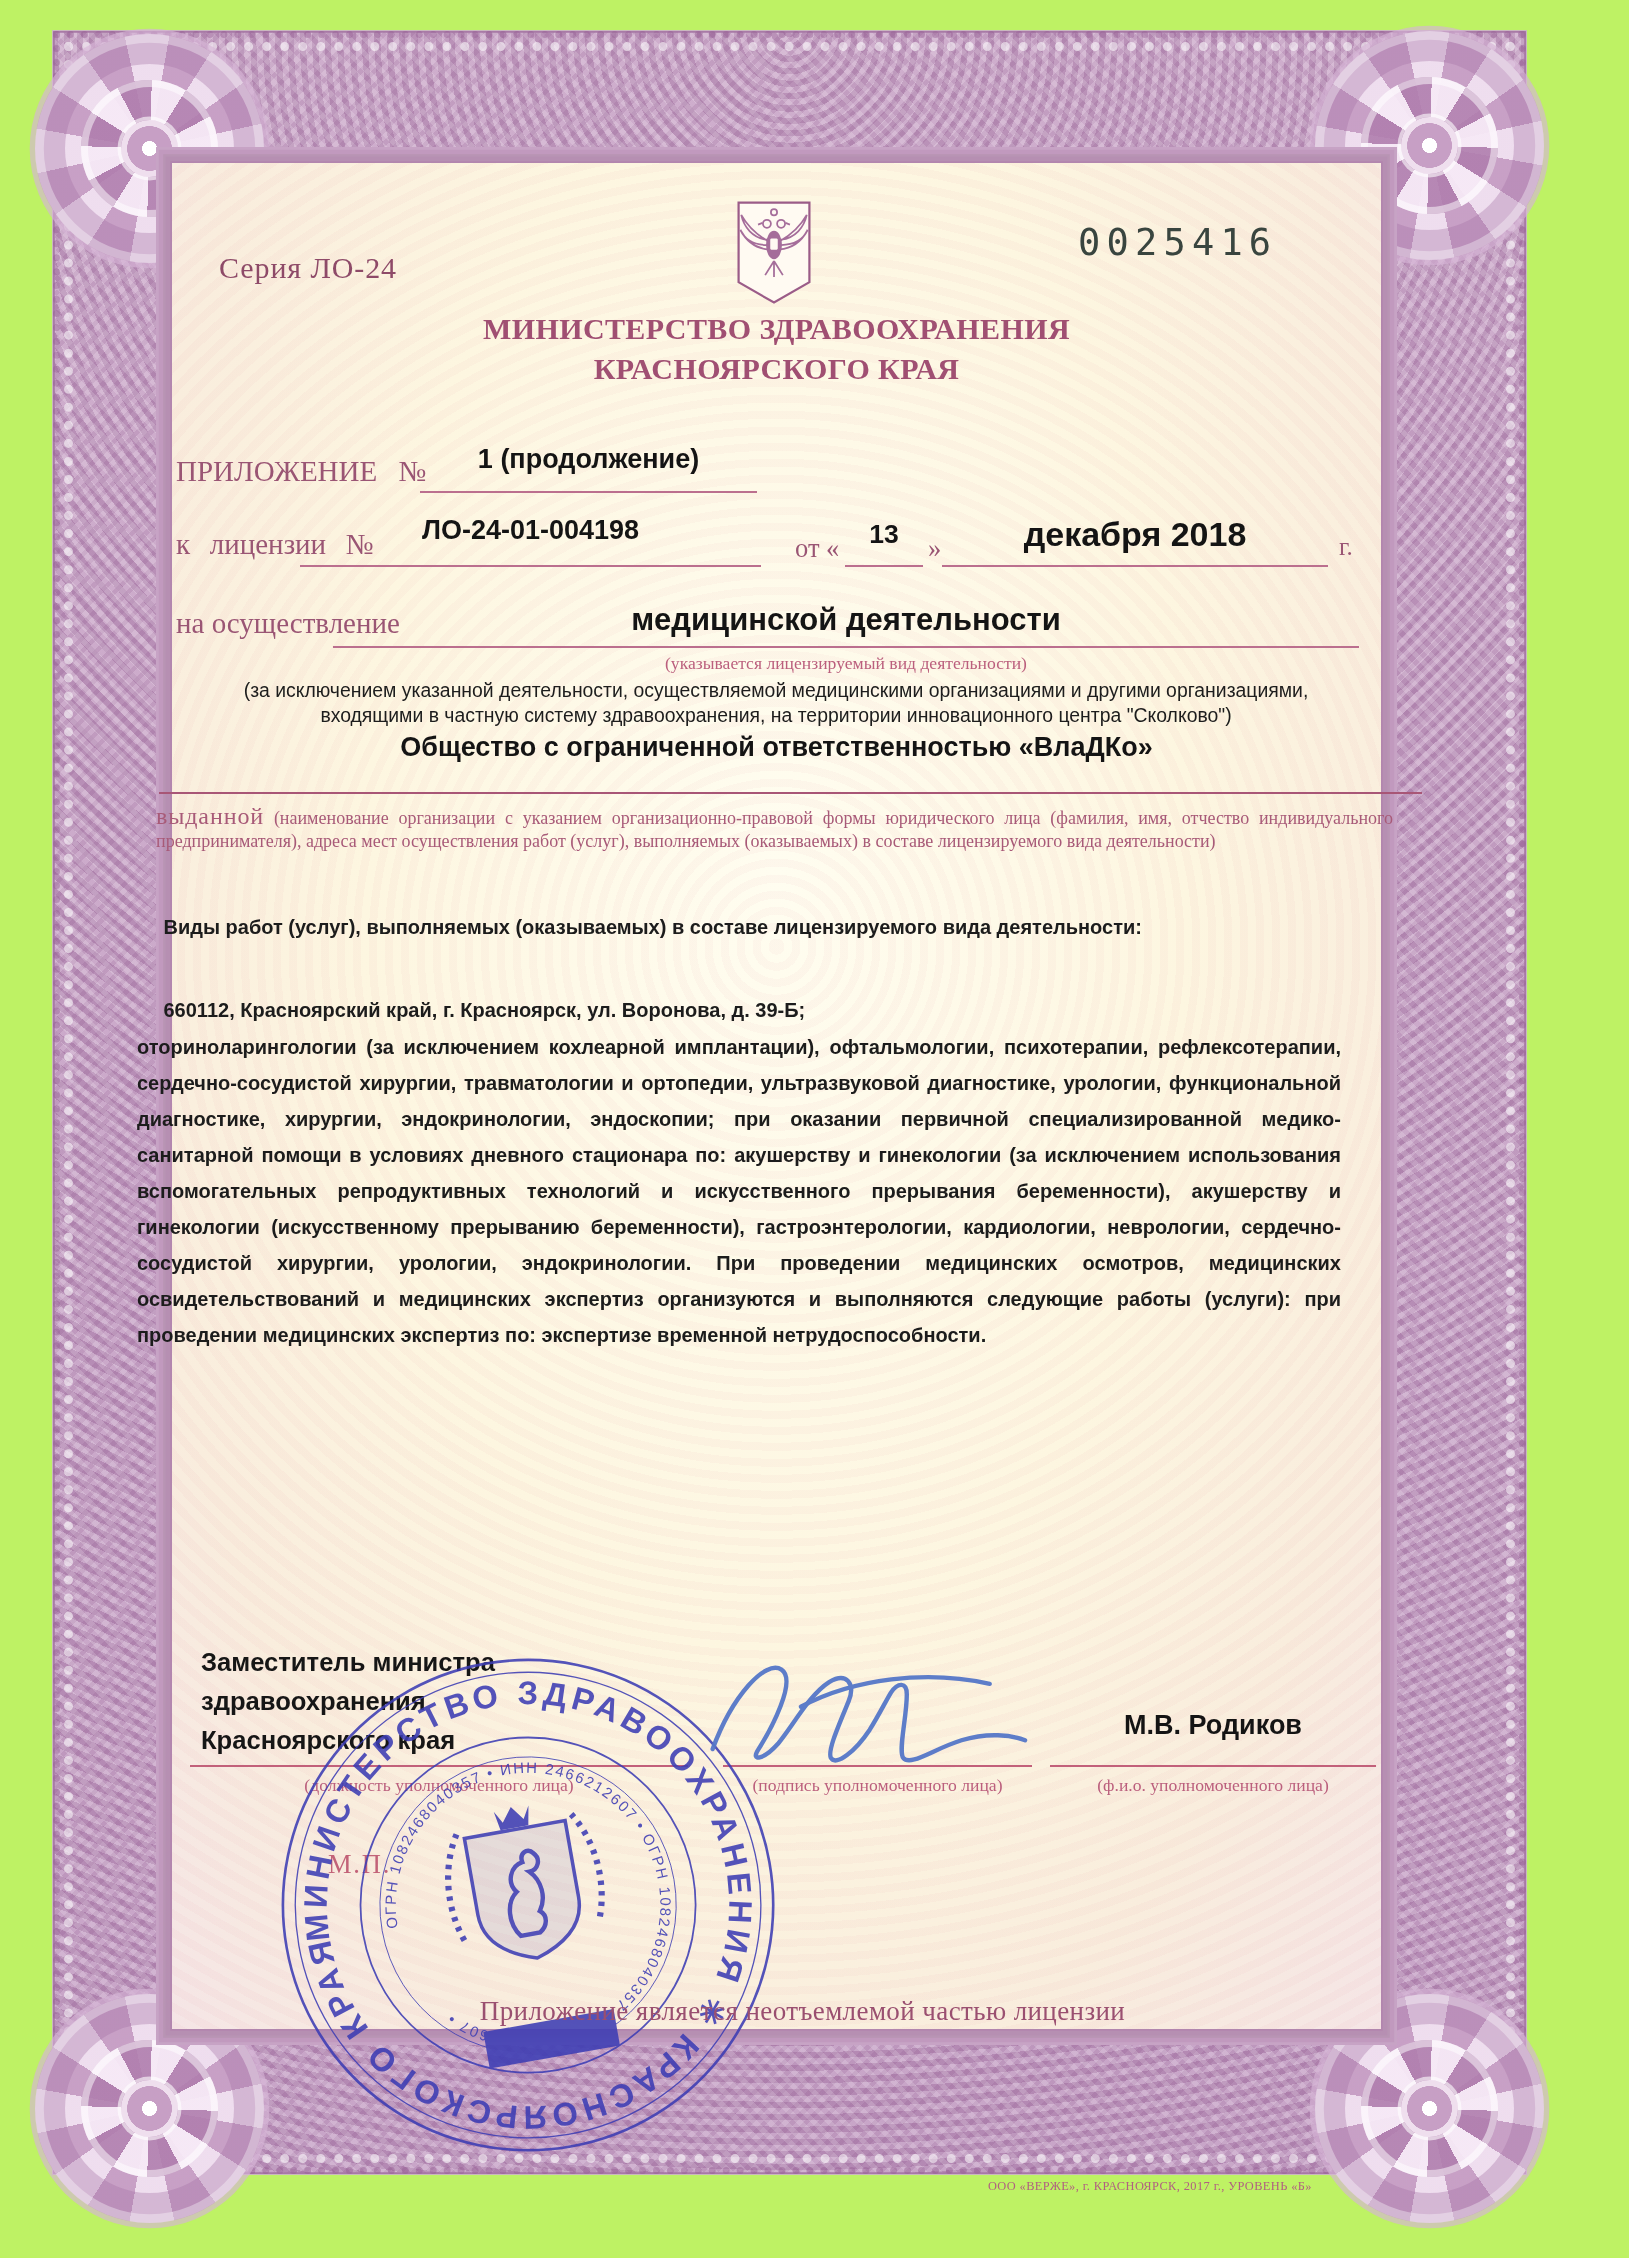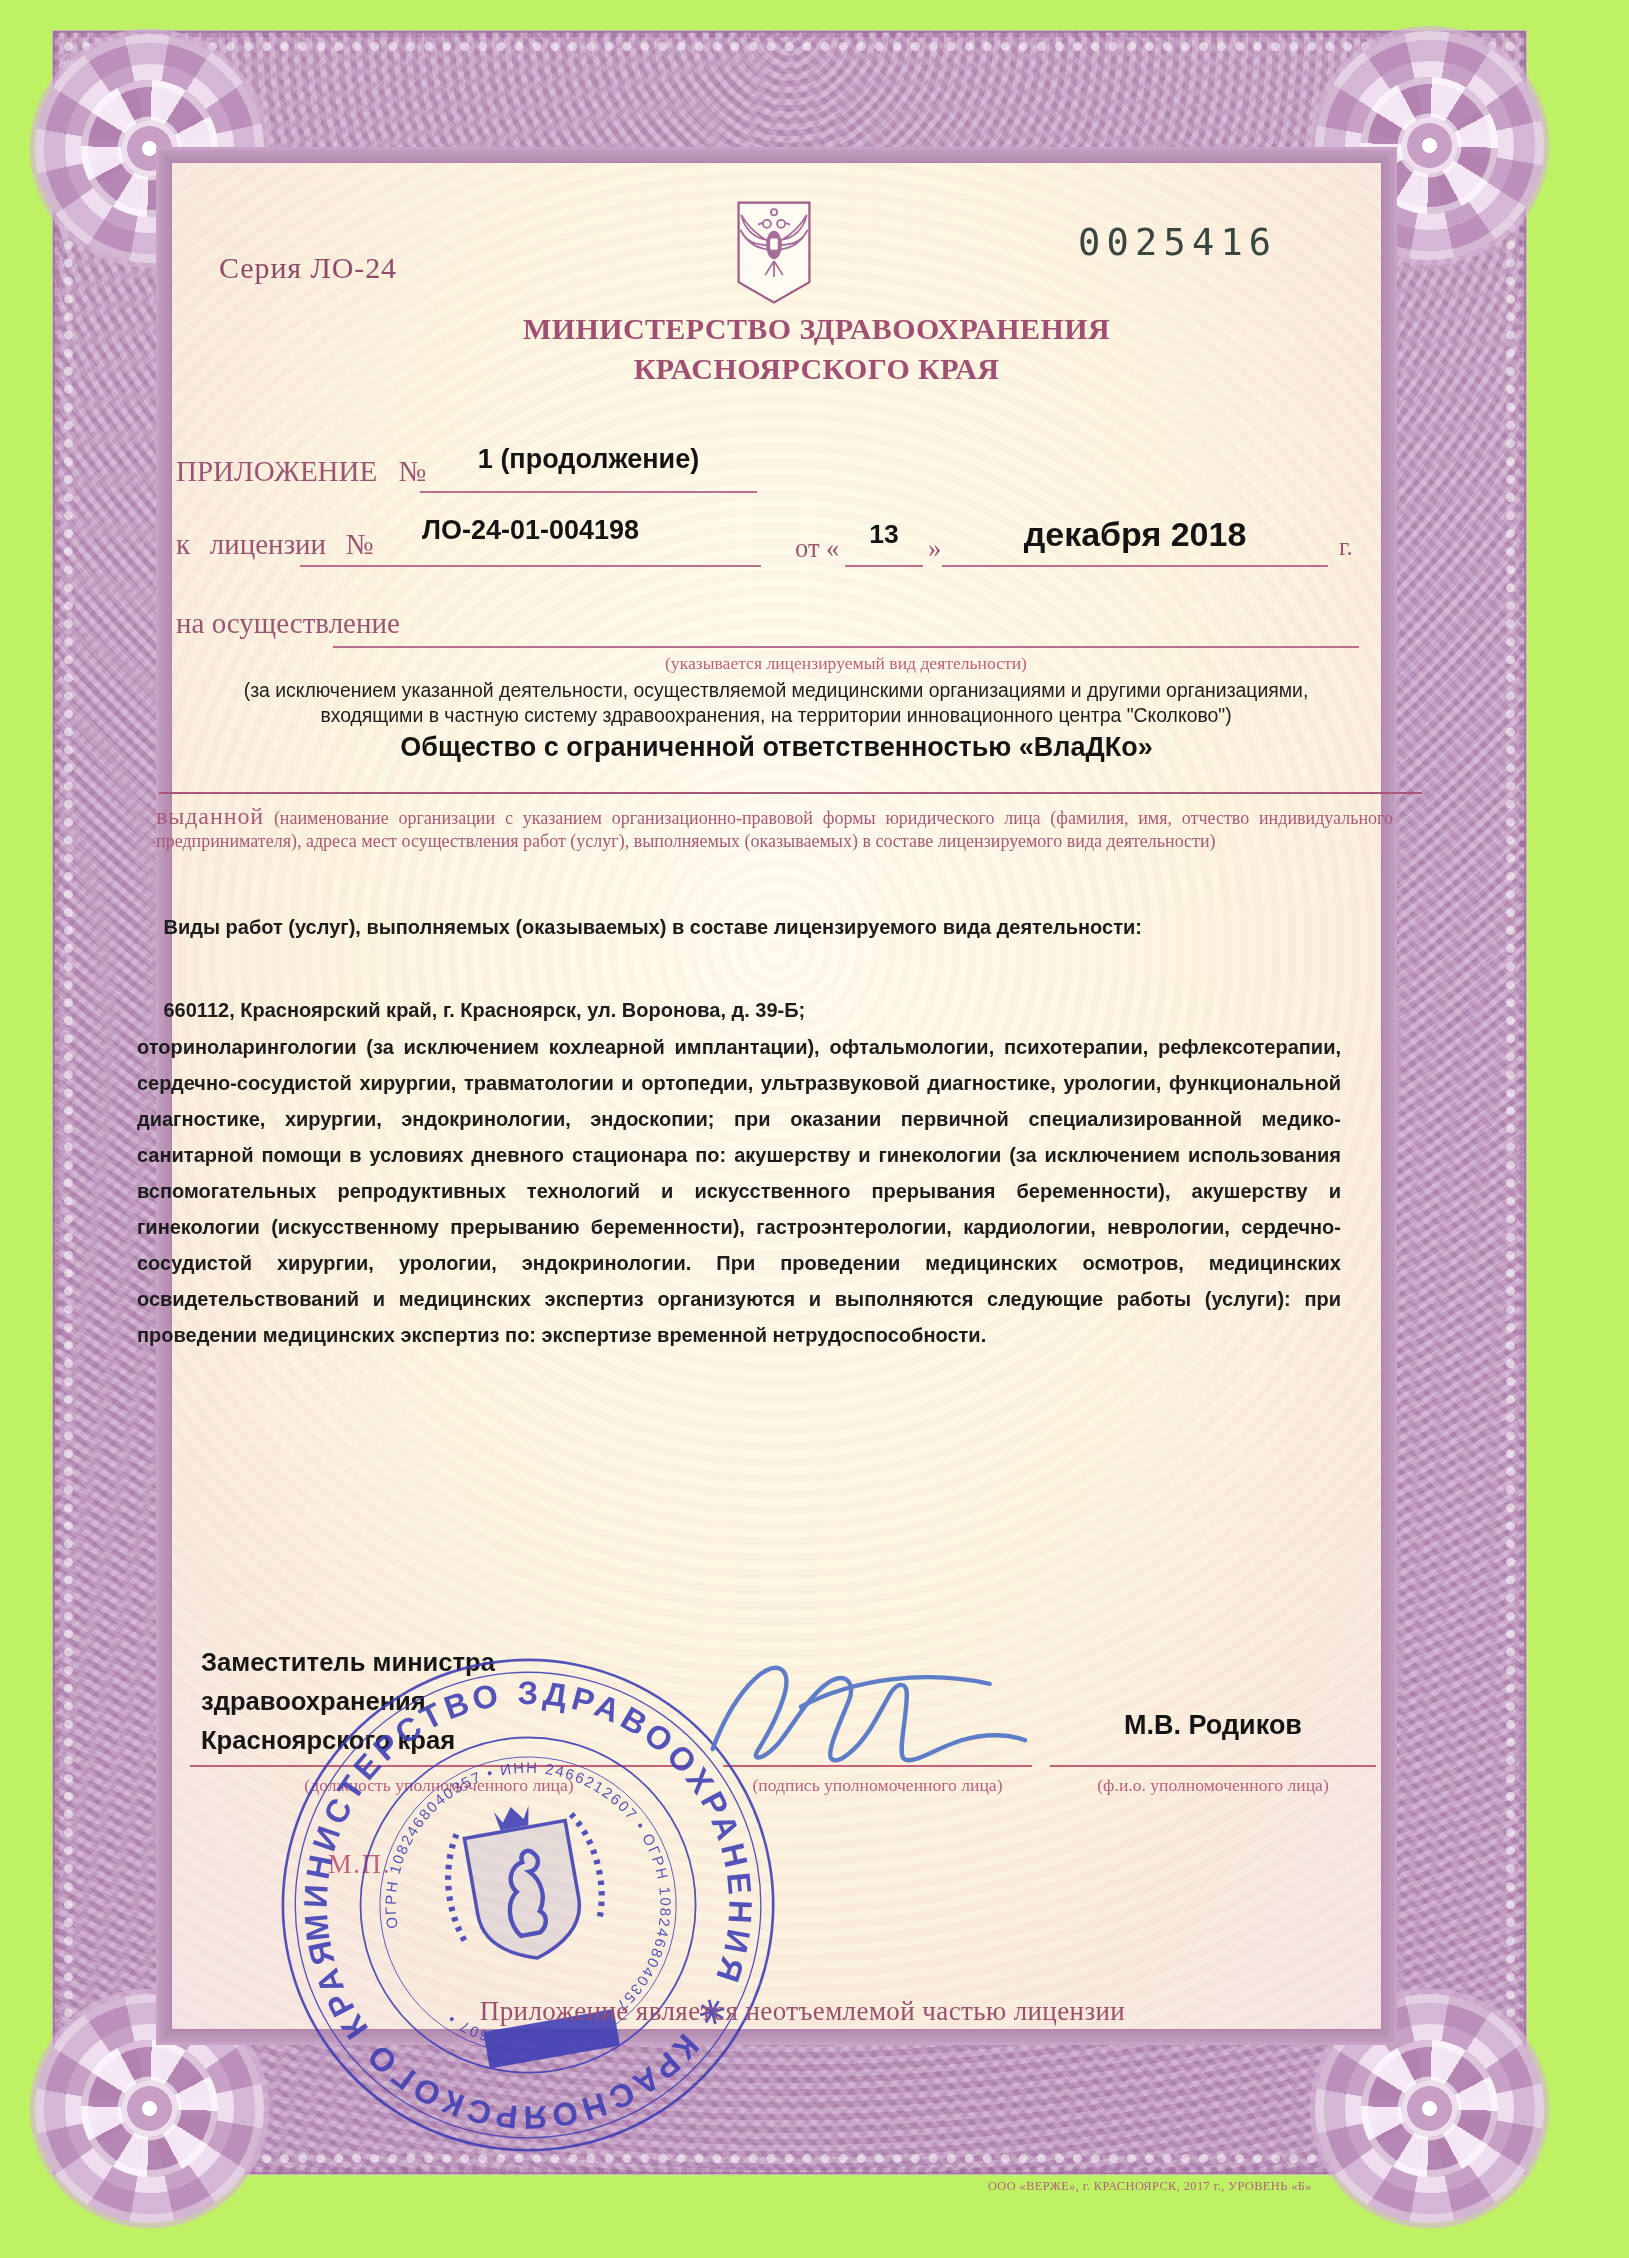--- a/index.html
+++ b/index.html
@@ -42,21 +42,21 @@
   
   .abs{position:absolute;}
   .serif{font-family:"Liberation Serif", serif;color:#9a4f70;}
   .center{text-align:center;}
   .uline{position:absolute;height:1.8px;background:#bb6f8e;}
 
   .series{left:219px;top:251px;font-size:30px;letter-spacing:0.9px;color:#8e4a68;}
   .number{left:1078px;top:221px;font-family:"DejaVu Sans Mono", monospace;font-size:37px;
           color:#39453f;letter-spacing:6.2px;font-weight:500;}
   .ministry{left:172px;top:309px;width:1209px;font-size:30px;font-weight:bold;color:#a04f72;
-            line-height:40px;letter-spacing:0.4px;padding-left:40px;}
+            line-height:40px;letter-spacing:0.4px;}
 
   .lbl{font-size:29px;color:#9a5574;}
   .val{font-family:"Liberation Sans", sans-serif;font-weight:bold;color:#141414;text-align:center;}
 
   .caption{font-size:17.6px;color:#bb5f7d;text-align:center;}
   .excl{left:132px;top:678px;width:1288px;font-family:"Liberation Sans", sans-serif;
         font-size:19.4px;color:#1d1d1d;line-height:25px;text-align:center;font-weight:500;}
   .org{left:172px;top:732px;width:1209px;font-size:27px;}
   .rule{left:159px;top:792px;width:1263px;height:1.8px;background:#a85676;}
   .issued{left:156px;top:805px;width:1237px;font-size:18px;color:#a85a78;line-height:23px;text-align:justify;}
@@ -127,20 +127,21 @@
   <div class="uline" style="left:300px;top:565px;width:461px;"></div>
   <div class="abs serif lbl" style="left:795px;top:533px;font-size:26.5px;">от «</div>
   <div class="abs val" style="left:845px;top:519px;width:78px;font-size:26.5px;">13</div>
   <div class="uline" style="left:845px;top:565px;width:78px;"></div>
   <div class="abs serif lbl" style="left:928px;top:533px;font-size:26.5px;">»</div>
   <div class="abs val" style="left:942px;top:515px;width:386px;font-size:34px;">декабря 2018</div>
   <div class="uline" style="left:942px;top:565px;width:386px;"></div>
   <div class="abs serif lbl" style="left:1339px;top:533px;font-size:25px;">г.</div>
 
   <div class="abs serif lbl" style="left:176px;top:607px;">на осуществление</div>
+  <div class="abs val" style="left:333px;top:602px;width:1026px;font-size:31px;">медицинской деятельности</div>
   <div class="uline" style="left:333px;top:646px;width:1026px;"></div>
   <div class="abs caption" style="left:333px;top:653px;width:1026px;">(указывается лицензируемый вид деятельности)</div>
 
   <div class="abs excl">
     <div>(за исключением указанной деятельности, осуществляемой медицинскими организациями и другими организациями,</div>
     <div>входящими в частную систему здравоохранения, на территории инновационного центра "Сколково")</div>
   </div>
 
   <div class="abs val org">Общество с ограниченной ответственностью «ВлаДКо»</div>
 

